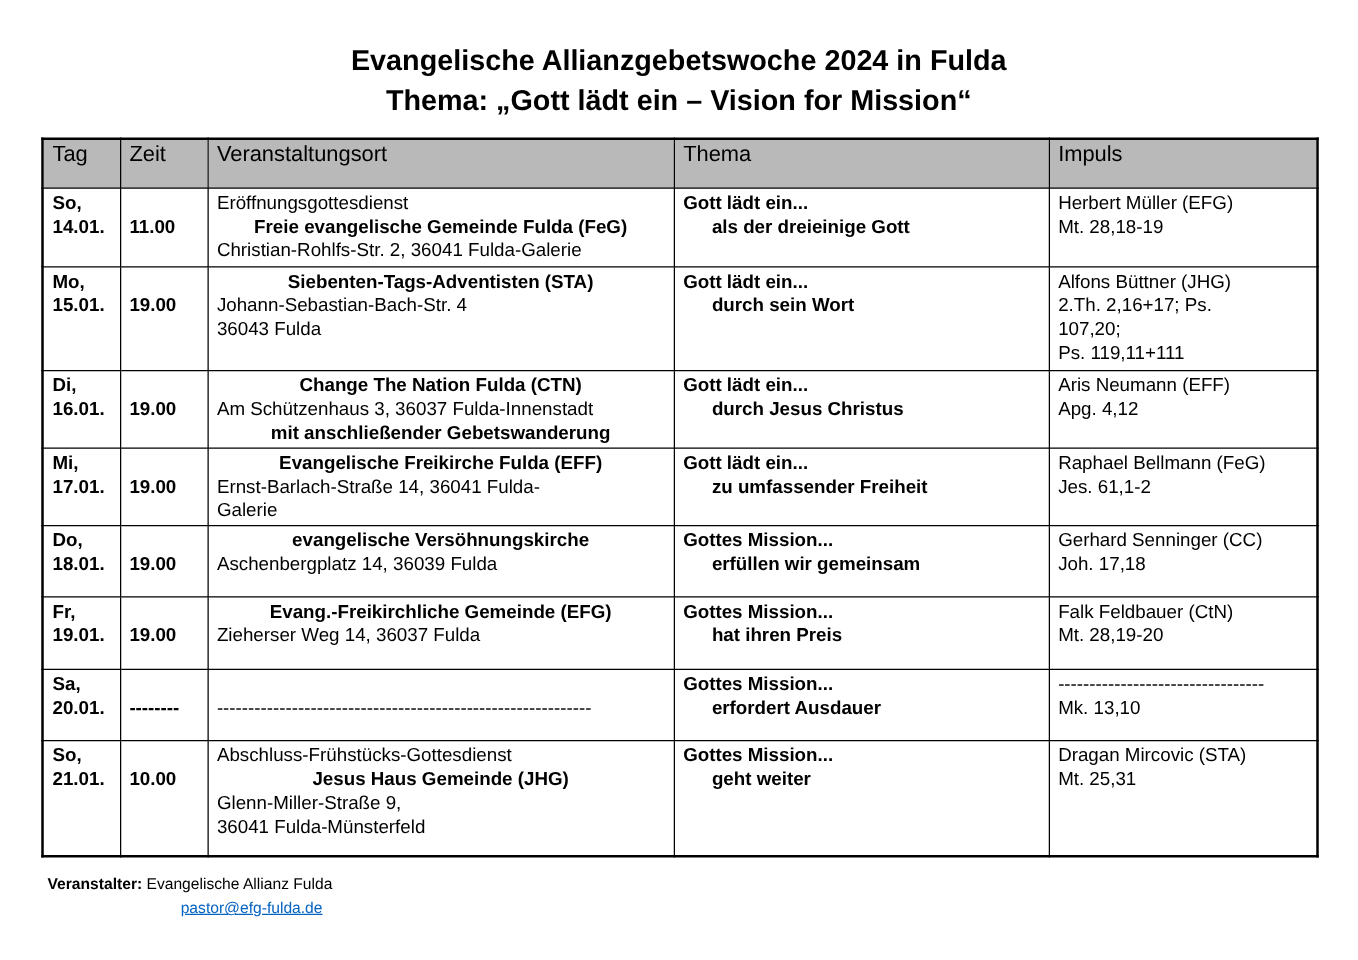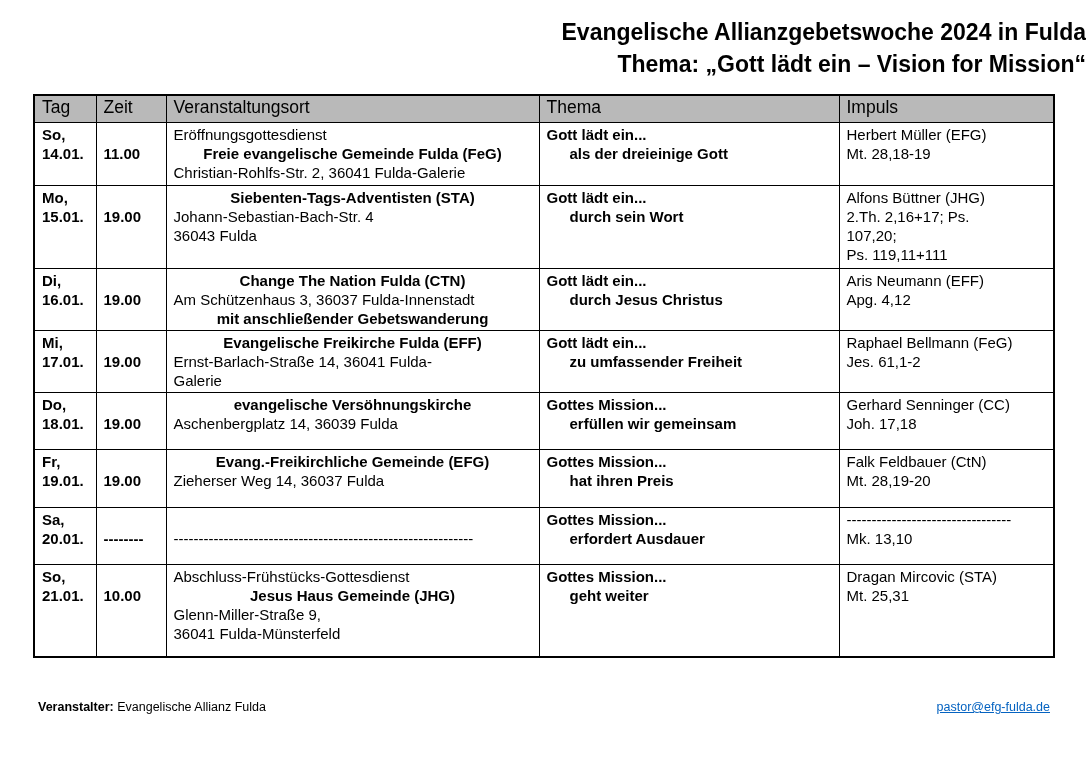--- a/index.html
+++ b/index.html
@@ -4,46 +4,46 @@
 <style>
   html,body { margin:0; padding:0; background:#ffffff; }
   body {
     width:1086px; height:768px;
     font-family:"Liberation Sans", sans-serif;
     color:#000;
     position:relative;
     overflow:hidden;
   }
   .title {
-    text-align:right;
+    text-align:center;
     font-weight:bold;
     font-size:23px;
     line-height:32px;
-    margin-top:16px;
+    margin-top:32px;
   }
   table.schedule {
     border-collapse:collapse;
     table-layout:fixed;
     width:1020px;
     margin:14px 0 0 33px;
     border:2px solid #000;
   }
   table.schedule th, table.schedule td {
     border:1px solid #000;
     vertical-align:top;
     padding:2px 7px 2px 7px;
     overflow:hidden;
   }
   table.schedule th {
     background:#b9b9b9;
     font-weight:normal;
     font-size:17.5px;
     text-align:left;
     height:24px;
-    padding-top:1px; padding-bottom:1px;
+    padding-top:1px; padding-bottom:13px;
   }
   table.schedule td {
     font-size:15px;
     line-height:19px;
   }
   
   col.c-tag { width:62px; }
   col.c-zeit { width:70px; }
   col.c-ort { width:373px; }
   col.c-thema { width:300px; }
@@ -67,20 +67,21 @@
   .footer {
     position:absolute;
     left:0; right:0;
     top:698px;
     display:flex;
     justify-content:space-between;
     align-items:flex-start;
     padding:0 36px 0 38px;
     font-size:12.5px;
     line-height:19px;
+    flex-direction:column;
   }
   .footer .col-left { text-align:left; width:300px; }
   .footer .col-center { text-align:center; flex:1; }
   .footer .col-right { text-align:right; width:220px; }
   .footer a { color:#0563c1; text-decoration:underline; }
 </style>
 </head>
 <body>
 
 <div class="title">

